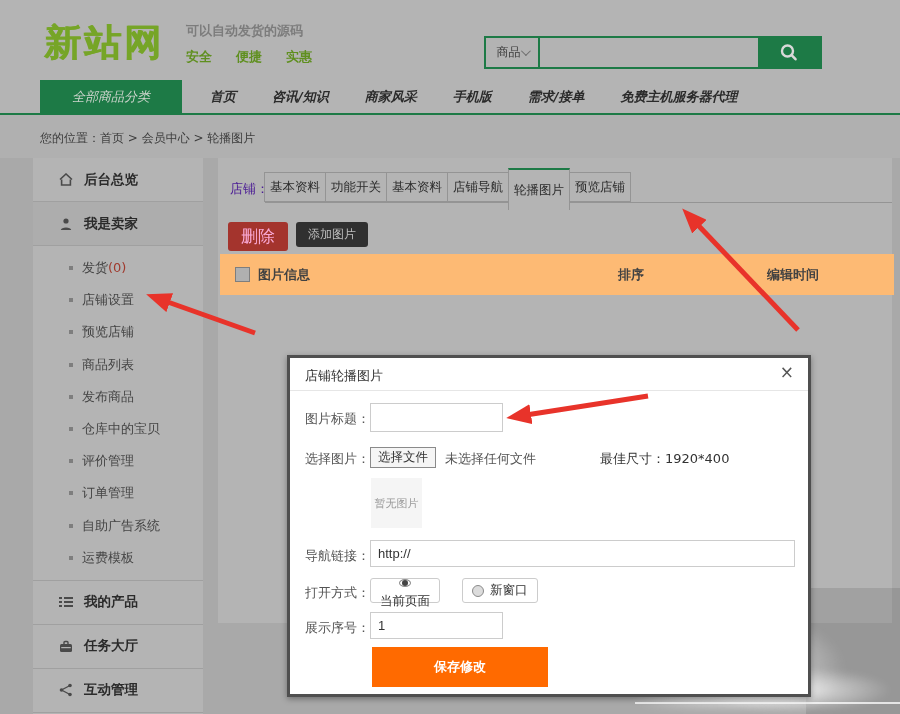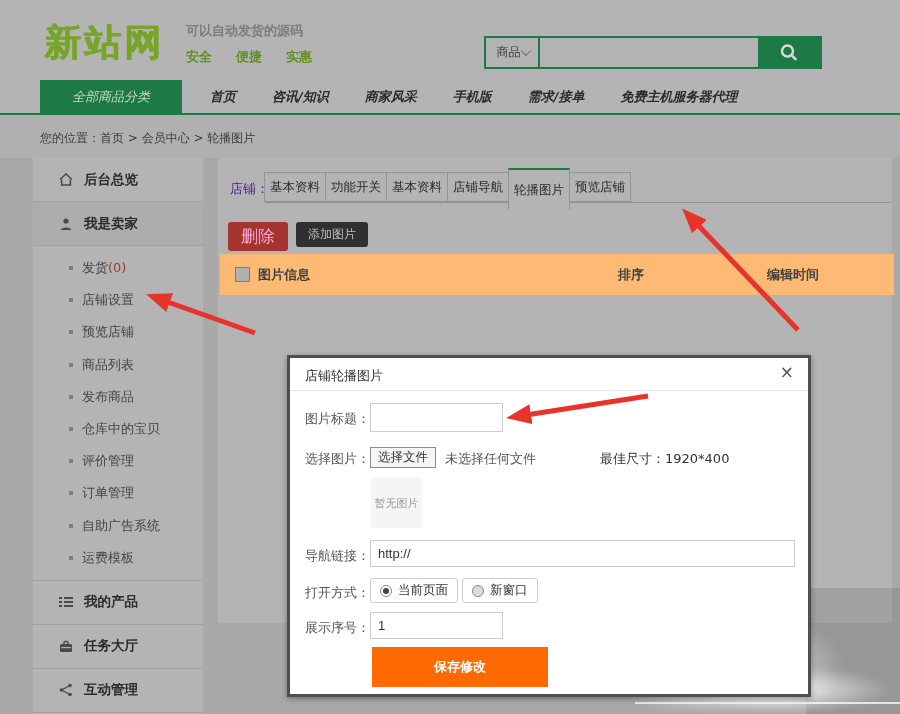--- a/index.html
+++ b/index.html
@@ -68,21 +68,21 @@
   .m-label { position:absolute; left:15px; font-size:13px; color:#555; }
   .m-input { position:absolute; border:1px solid #ccc; background:#fff; font-size:13px; color:#333; padding:0 7px; outline:none; }
   .i-title { left:80px; top:45px; width:133px; height:29px; }
   .i-link  { left:80px; top:182px; width:425px; height:27px; }
   .i-order { left:80px; top:254px; width:133px; height:27px; }
   .file-btn { position:absolute; left:80px; top:89px; height:21px; padding:0 7px; border:1px solid #8a8a8a; background:#f5f5f5; font-size:12.5px; color:#333; cursor:pointer; }
   .no-file { position:absolute; left:155px; top:92px; font-size:13px; color:#555; }
   .best-size { position:absolute; left:310px; top:92px; font-size:13px; color:#333; }
   .thumb { position:absolute; left:81px; top:120px; width:51px; height:50px; background:#f5f5f5; display:flex; align-items:center; justify-content:center; font-size:11px; color:#999; }
   .radio-box { position:absolute; top:220px; height:25px; border:1px solid #ccc; border-radius:3px; display:flex; align-items:center; gap:6px; padding:0 9px; font-size:12.5px; color:#333; cursor:pointer; }
-  .rb1 { left:80px; } .rb2 { left:172px; }
+  .rb1 { left:80px;flex-direction:column; } .rb2 { left:172px; }
   .radio { width:12px; height:12px; border-radius:50%; border:1px solid #8a8a8a; display:flex; align-items:center; justify-content:center; background:#fdfdfd; }
   .radio.on::after { content:""; width:6px; height:6px; border-radius:50%; background:#444; }
   .radio.off { background:#dcdcdc; }
   .btn-save { position:absolute; left:82px; top:289px; width:176px; height:40px; background:#ff6a00; color:#fff; font-weight:bold; font-size:13px; border:0; cursor:pointer; }
 
   .arrows { position:absolute; left:0; top:0; width:900px; height:714px; z-index:20; pointer-events:none; }
 </style>
 </head>
 <body>
 

